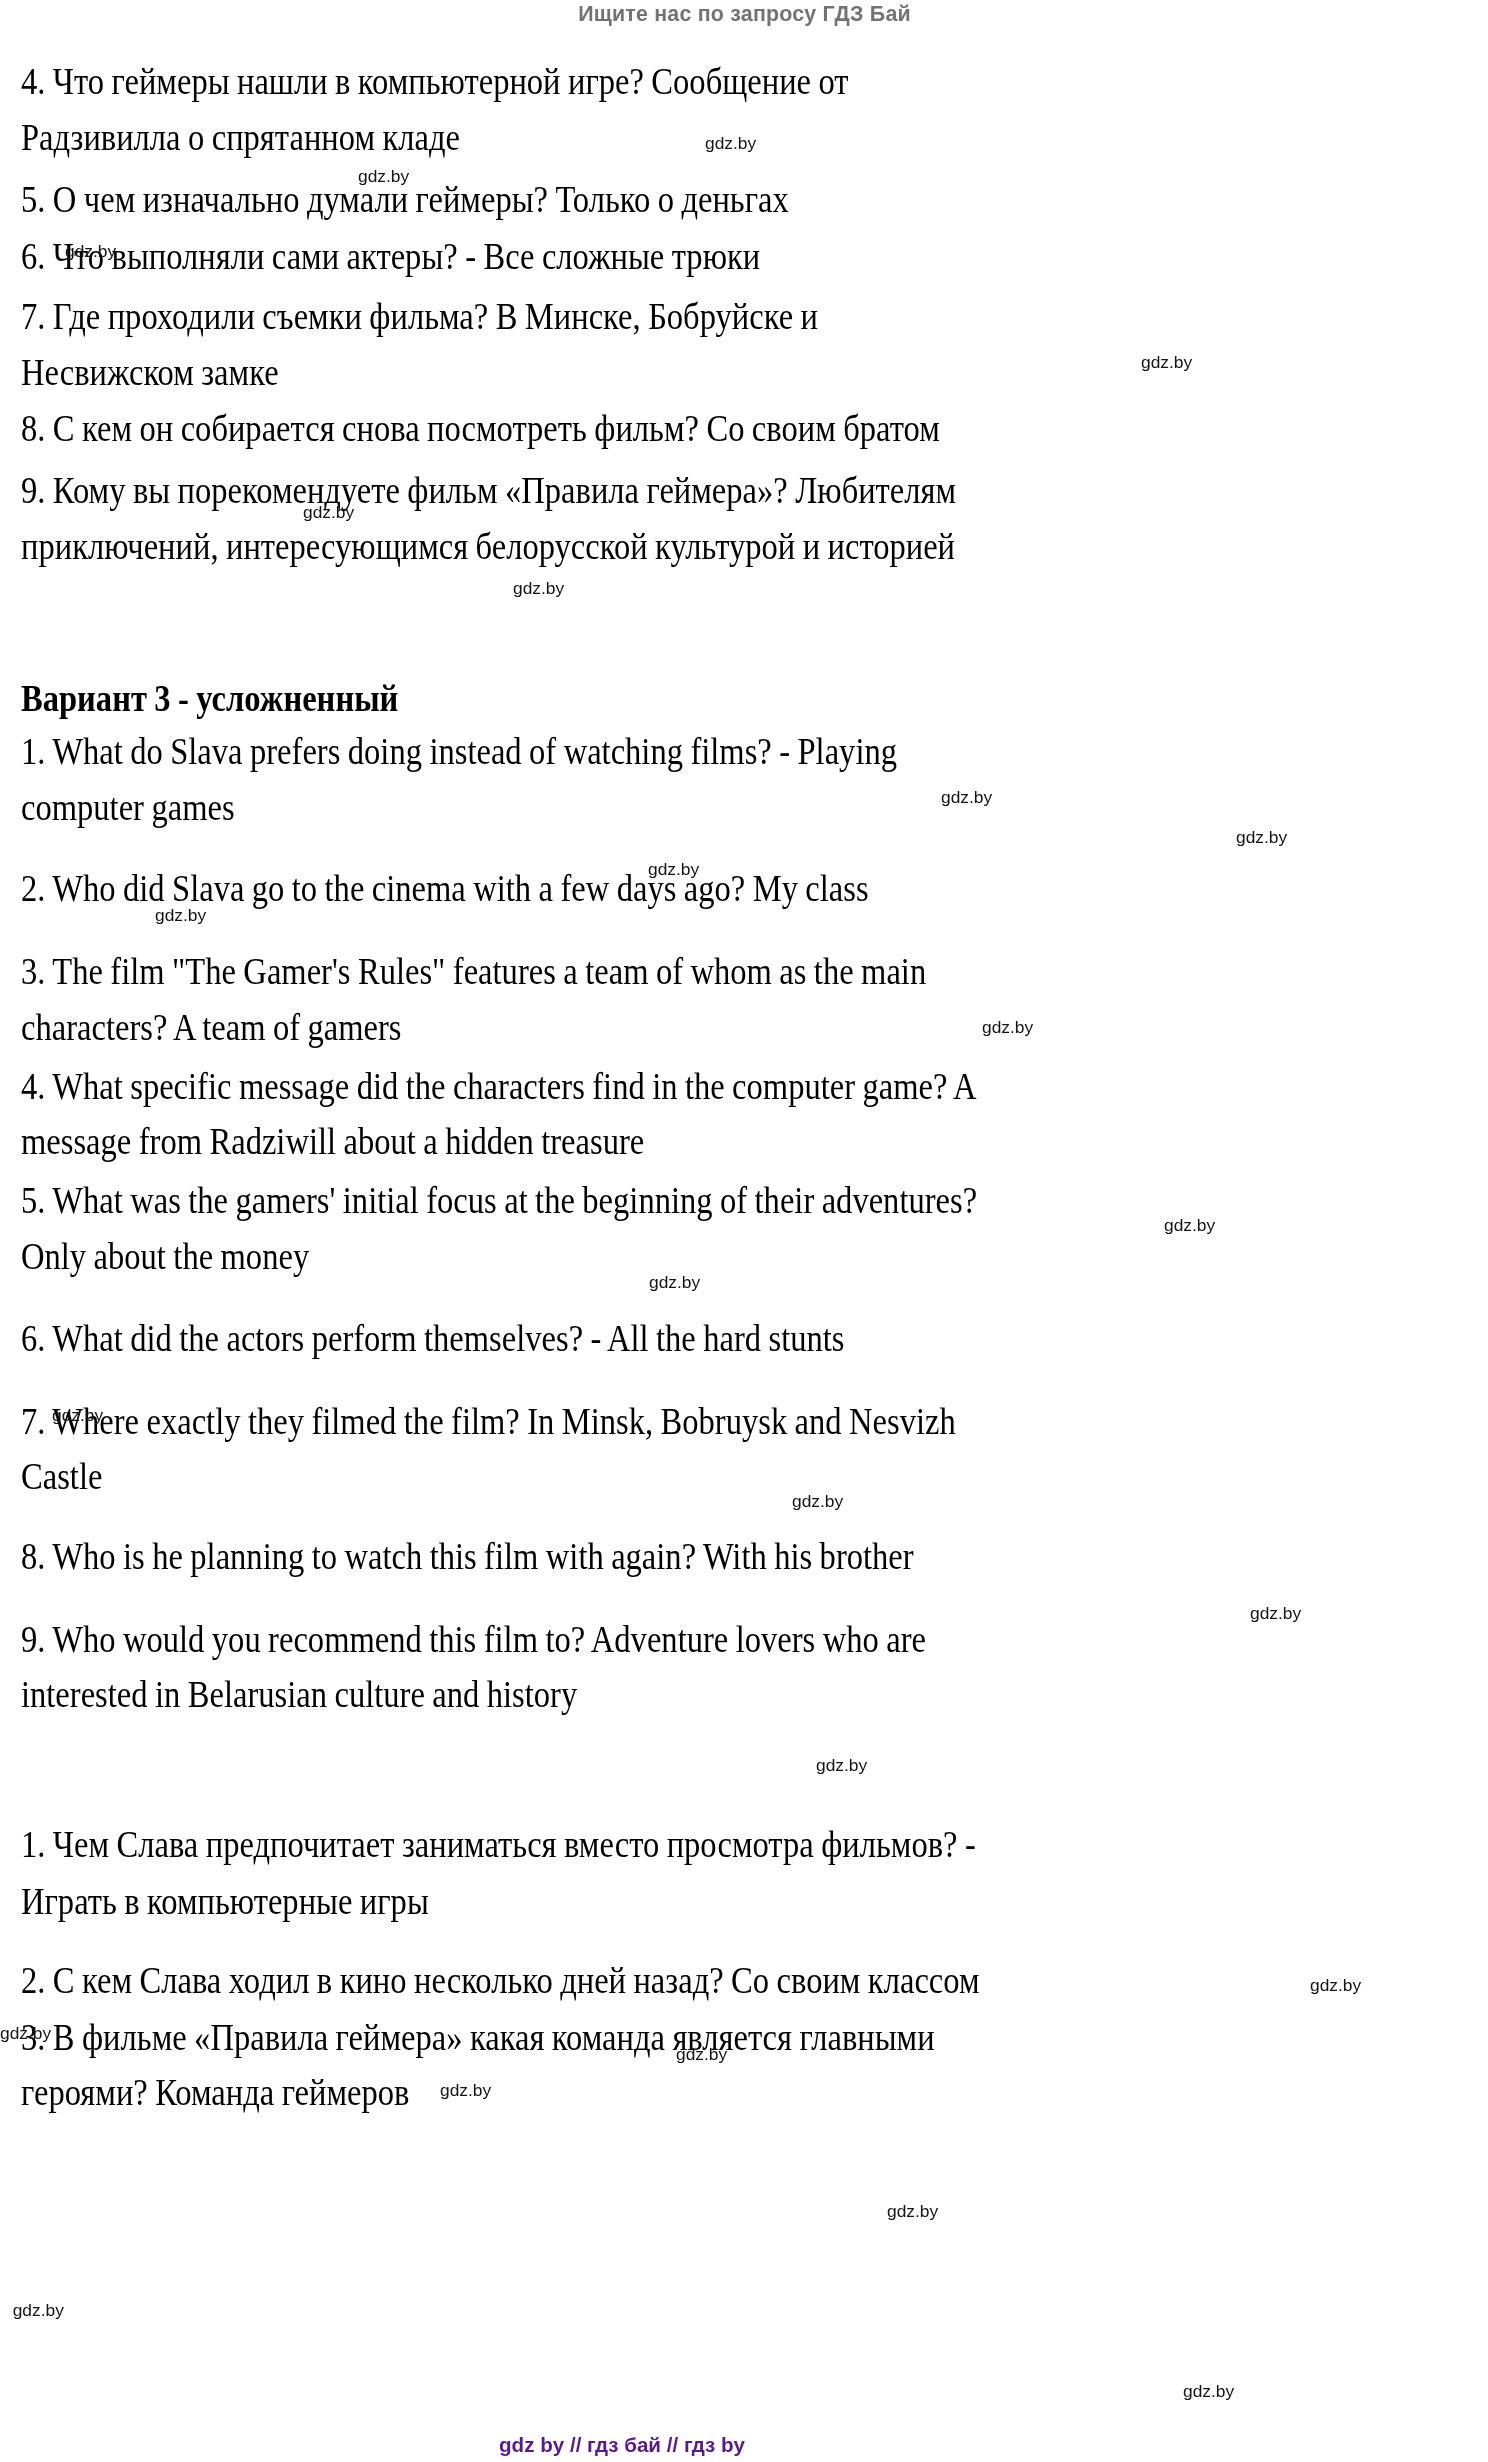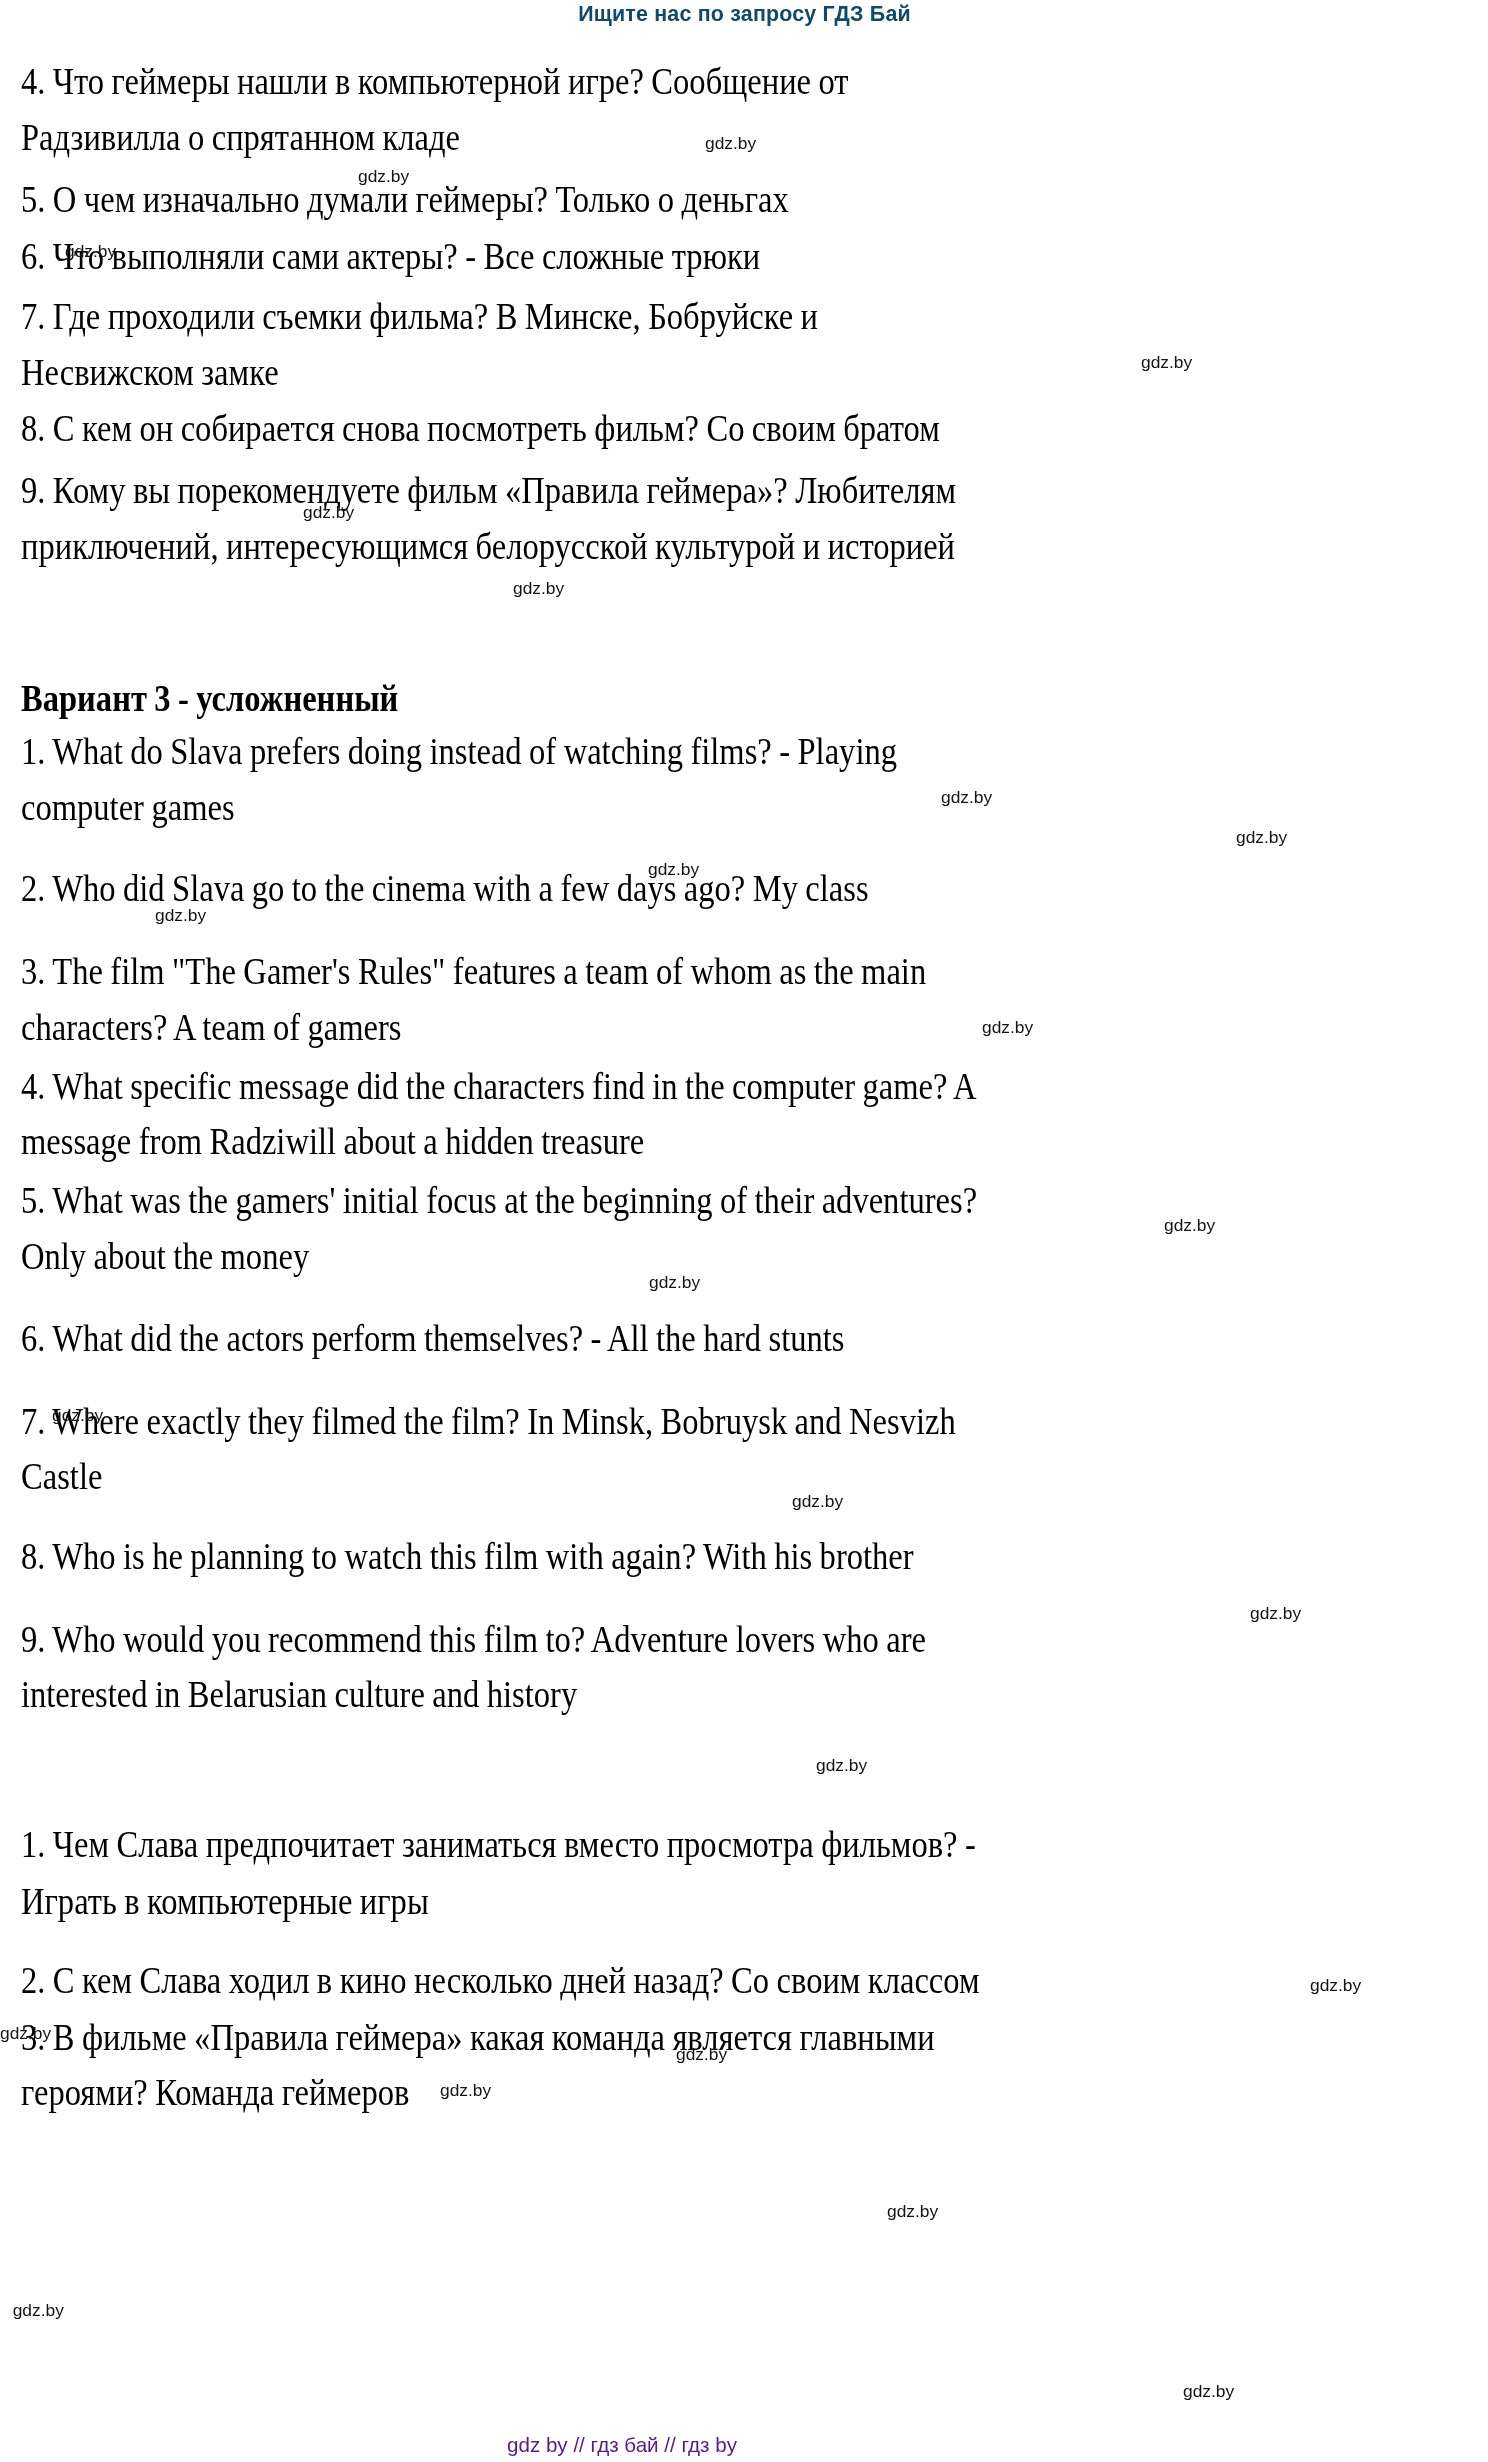--- a/index.html
+++ b/index.html
@@ -31,21 +31,21 @@
     white-space: nowrap;
   }
   .promo-footer {
     position: absolute;
     bottom: 4.8px;
     left: 0;
     width: 1244px;
     text-align: center;
     color: #5b1a8c;
     font-family: "Liberation Sans", "DejaVu Sans", sans-serif;
-    font-weight: normal;
+    font-weight: bold;
     font-size: 20.6px;
     line-height: 25px;
     white-space: nowrap;
   }
 
   
   .sheet {
     position: absolute;
     top: 36px;
     left: 0;
@@ -75,21 +75,21 @@
     font-family: Liberation Sans, sans-serif;
     font-size: 17.4px;
     line-height: 19px;
     white-space: nowrap;
     letter-spacing: 0px;
   }
 </style>
 </head>
 <body>
 
-<div class="promo-header" style="color: #0c4a6e;">Ищите нас по запросу ГДЗ Бай</div>
+<div class="promo-header" style="color: #737373;">Ищите нас по запросу ГДЗ Бай</div>
 
 <div class="sheet">
 
   <div>
     <div class="qa-line" style="top: 17.4px;">4. Что геймеры нашли в компьютерной игре? Сообщение от</div>
     <div class="qa-line" style="top: 73px;">Радзивилла о спрятанном кладе</div>
     <div class="qa-line" style="top: 135px;">5. О чем изначально думали геймеры? Только о деньгах</div>
     <div class="qa-line" style="top: 192px;">6. Что выполняли сами актеры? - Все сложные трюки</div>
     <div class="qa-line" style="top: 252px;">7. Где проходили съемки фильма? В Минске, Бобруйске и</div>
     <div class="qa-line" style="top: 308px;">Несвижском замке</div>

